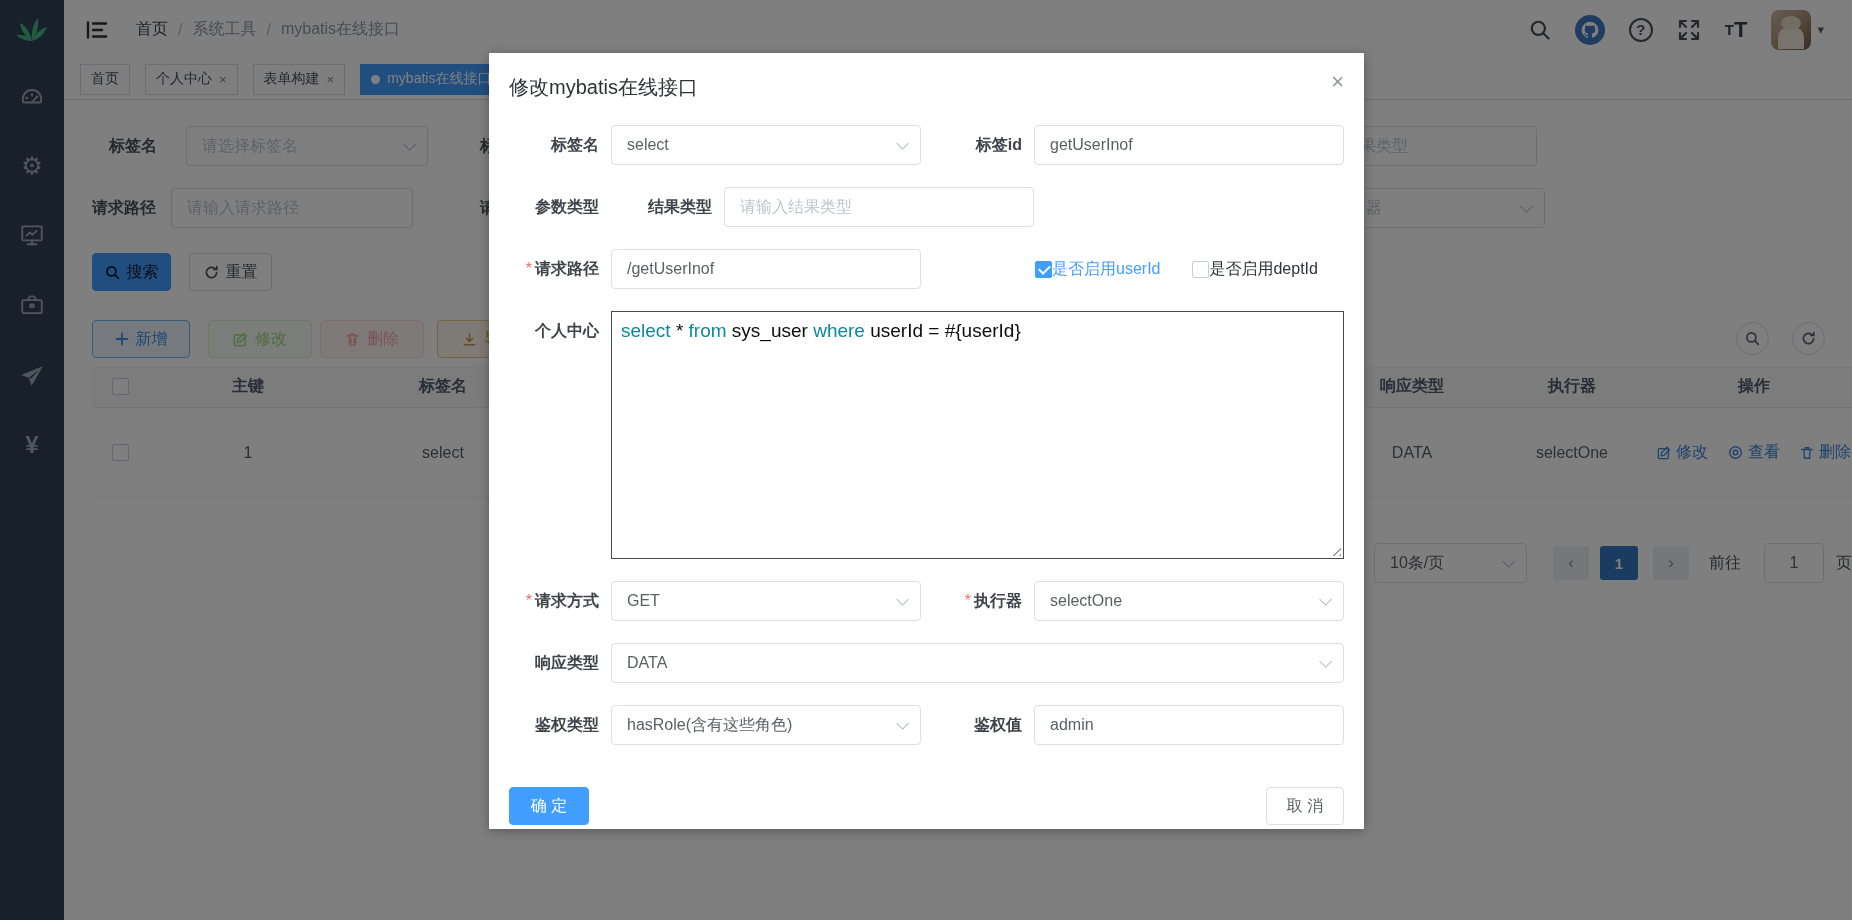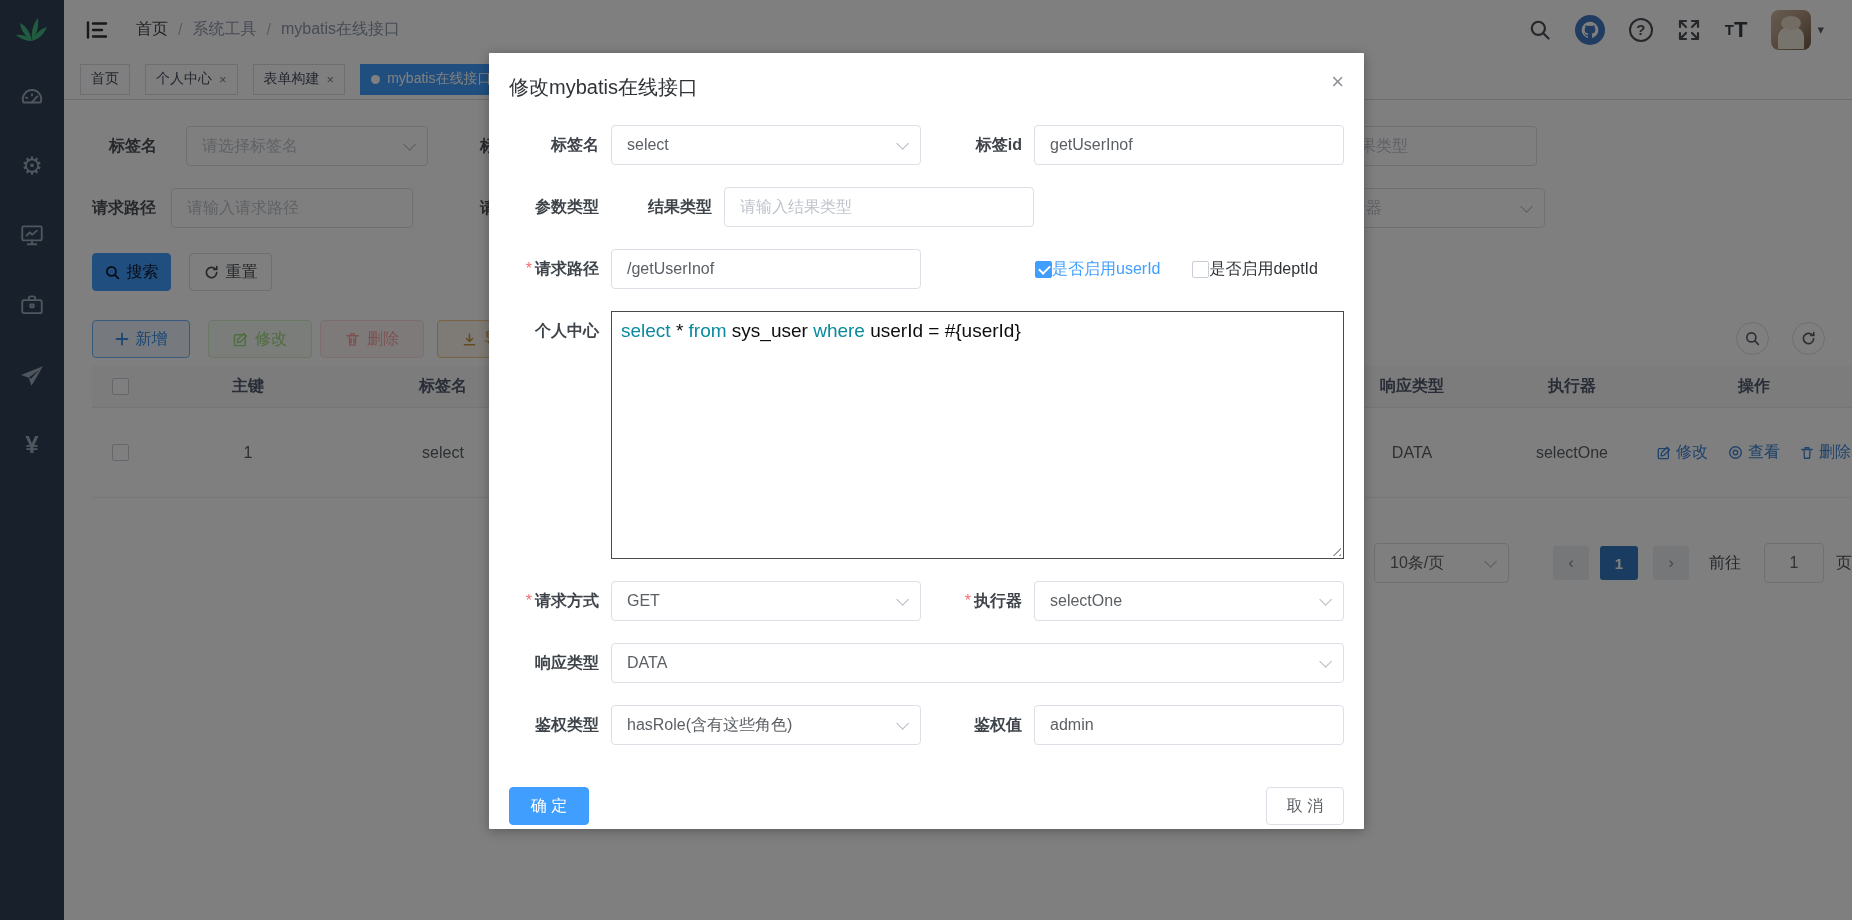--- a/index.html
+++ b/index.html
@@ -62,21 +62,21 @@
   .thead{height:42px;background:#f8f8f9;color:#50596c;font-weight:700;border-bottom:1px solid #e8eaef}
   .trow{height:90px;background:#fff;color:#5b6065;border-bottom:1px solid #ebeef5}
   .td{display:flex;align-items:center;justify-content:center;text-align:center}
   .td-cb{width:56px}.td-id{width:200px}.td-tag{width:190px}.td-fill{flex:1}
   .td-resp{width:160px}.td-exec{width:160px}.td-ops{width:204px}
   .cb{width:17px;height:17px;border:1px solid #c9ced6;border-radius:2px;background:#fff;cursor:pointer}
   .ops{display:flex;flex-wrap:wrap;justify-content:center;column-gap:20px;row-gap:8px;color:#3f87d8}
   .op{display:inline-flex;align-items:center;gap:5px;cursor:pointer;white-space:nowrap}
 
   
-  .pag-sel{left:1310px;top:443px;width:135px}
+  .pag-sel{left:1310px;top:443px;width:153px}
   .pg-btn{position:absolute;top:446px;width:36px;height:34px;border-radius:3px;background:#eceef1;color:#8b9096;display:flex;align-items:center;justify-content:center;font-size:17px;cursor:pointer}
   .pg-active{background:#3279c0;color:#fff;font-weight:700;font-size:15px}
   .pg-text{position:absolute;top:443px;line-height:40px;font-size:16px;color:#4c5157}
   .goto{left:1700px;top:443px;width:60px;justify-content:center;padding:0}
 
   
   .overlay{position:absolute;inset:0;background:rgba(0,0,0,.5);z-index:50}
   .modal{position:absolute;left:489px;top:53px;width:875px;height:776px;background:#fff;border-radius:1px;box-shadow:0 2px 12px rgba(0,0,0,.3);z-index:60;padding:20px}
   .m-title{font-size:20px;color:#2f3338;line-height:28px}
   .m-close{position:absolute;top:18px;right:20px;font-size:22px;color:#909399;cursor:pointer;line-height:1}

